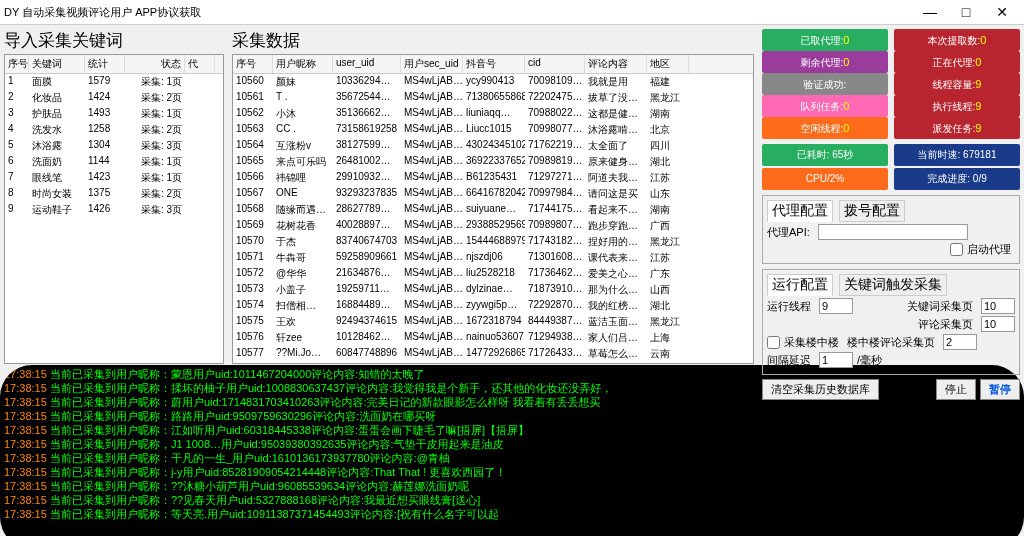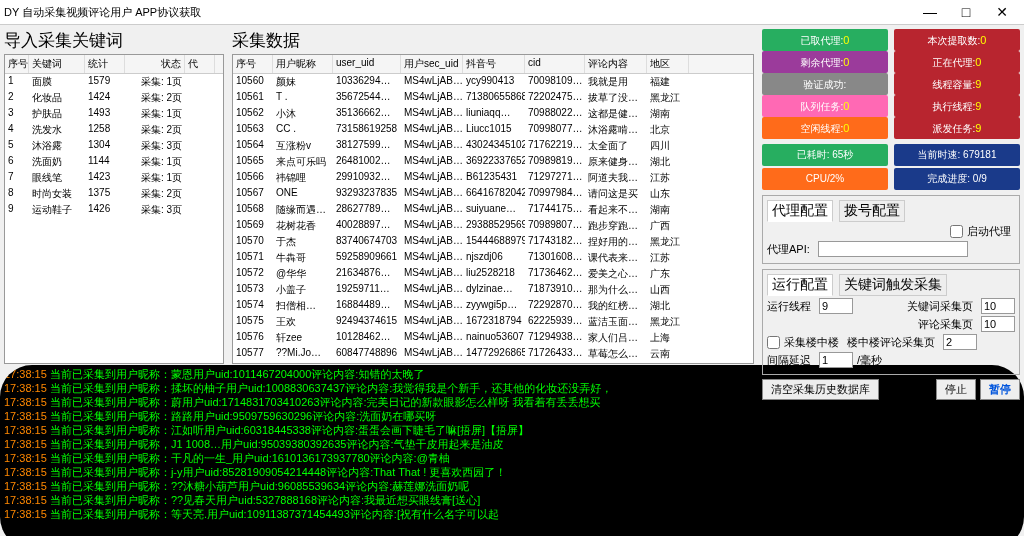--- a/index.html
+++ b/index.html
@@ -289,21 +289,21 @@
             <div class="m5">72292870…</div>
             <div class="m6">我的红榜…</div>
             <div class="m7">湖北</div>
           </div>
           <div class="grid-row">
             <div class="m0">10575</div>
             <div class="m1">王欢</div>
             <div class="m2">92494374615</div>
             <div class="m3">MS4wLjAB…</div>
             <div class="m4">1672318794</div>
-            <div class="m5">62225939…</div>
+            <div class="m5">84449387…</div>
             <div class="m6">蓝洁玉面…</div>
             <div class="m7">黑龙江</div>
           </div>
           <div class="grid-row">
             <div class="m0">10576</div>
             <div class="m1">轩zee</div>
             <div class="m2">10128462…</div>
             <div class="m3">MS4wLjAB…</div>
             <div class="m4">nainuo53607</div>
             <div class="m5">71294938…</div>
@@ -365,27 +365,27 @@
     <div class="status-row">
       <div class="status-box" id="cpubox" style="background: rgb(255, 107, 26);">CPU/2%</div>
       <div class="status-box" id="progbox" style="background: rgb(26, 58, 138);">完成进度: 0/9</div>
     </div>
 
     <div class="settings-box">
       <div class="tab-like">
         <span class="active">代理配置</span>
         <span>拨号配置</span>
       </div>
+      <div class="settings-row">
+        <label>代理API:</label>
+        <input type="text" style="width: 150px;">
+      </div>
       <div class="settings-row" style="justify-content:flex-end">
         <input type="checkbox" style="">
         <label>启动代理</label>
-      </div>
-      <div class="settings-row">
-        <label>代理API:</label>
-        <input type="text" style="width: 150px;">
       </div>
     </div>
 
     <div class="settings-box">
       <div class="tab-like">
         <span class="active">运行配置</span>
         <span>关键词触发采集</span>
       </div>
       <div class="settings-row">
         <label>运行线程</label>

